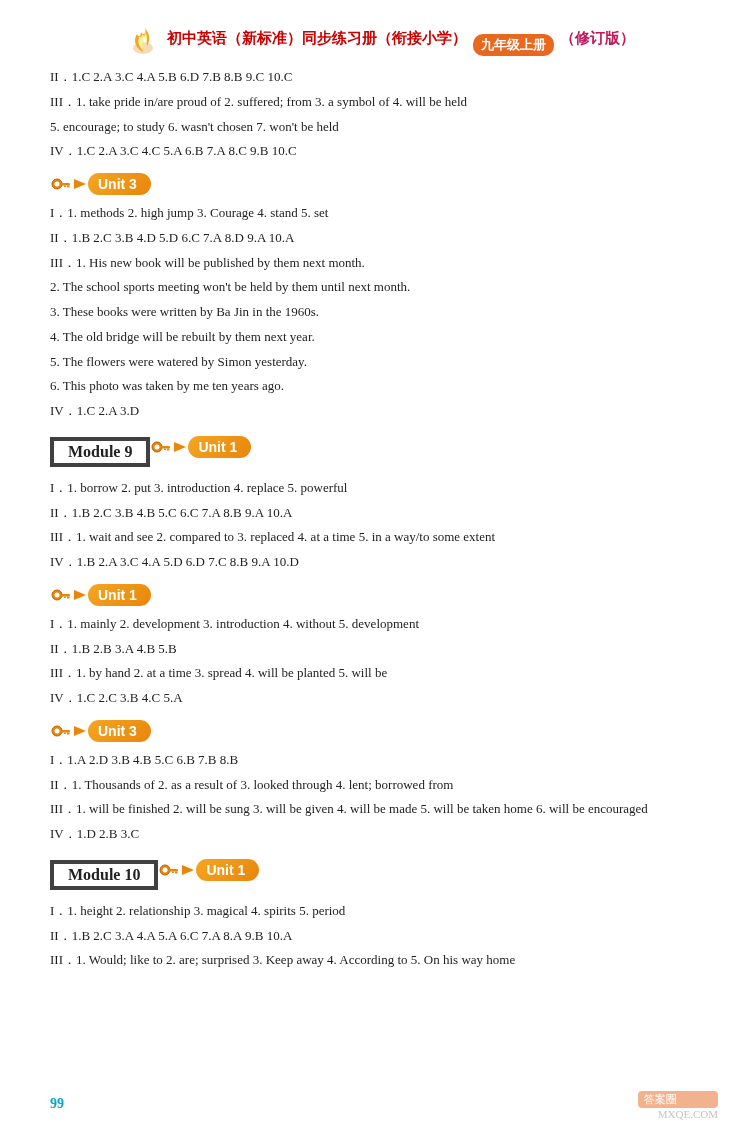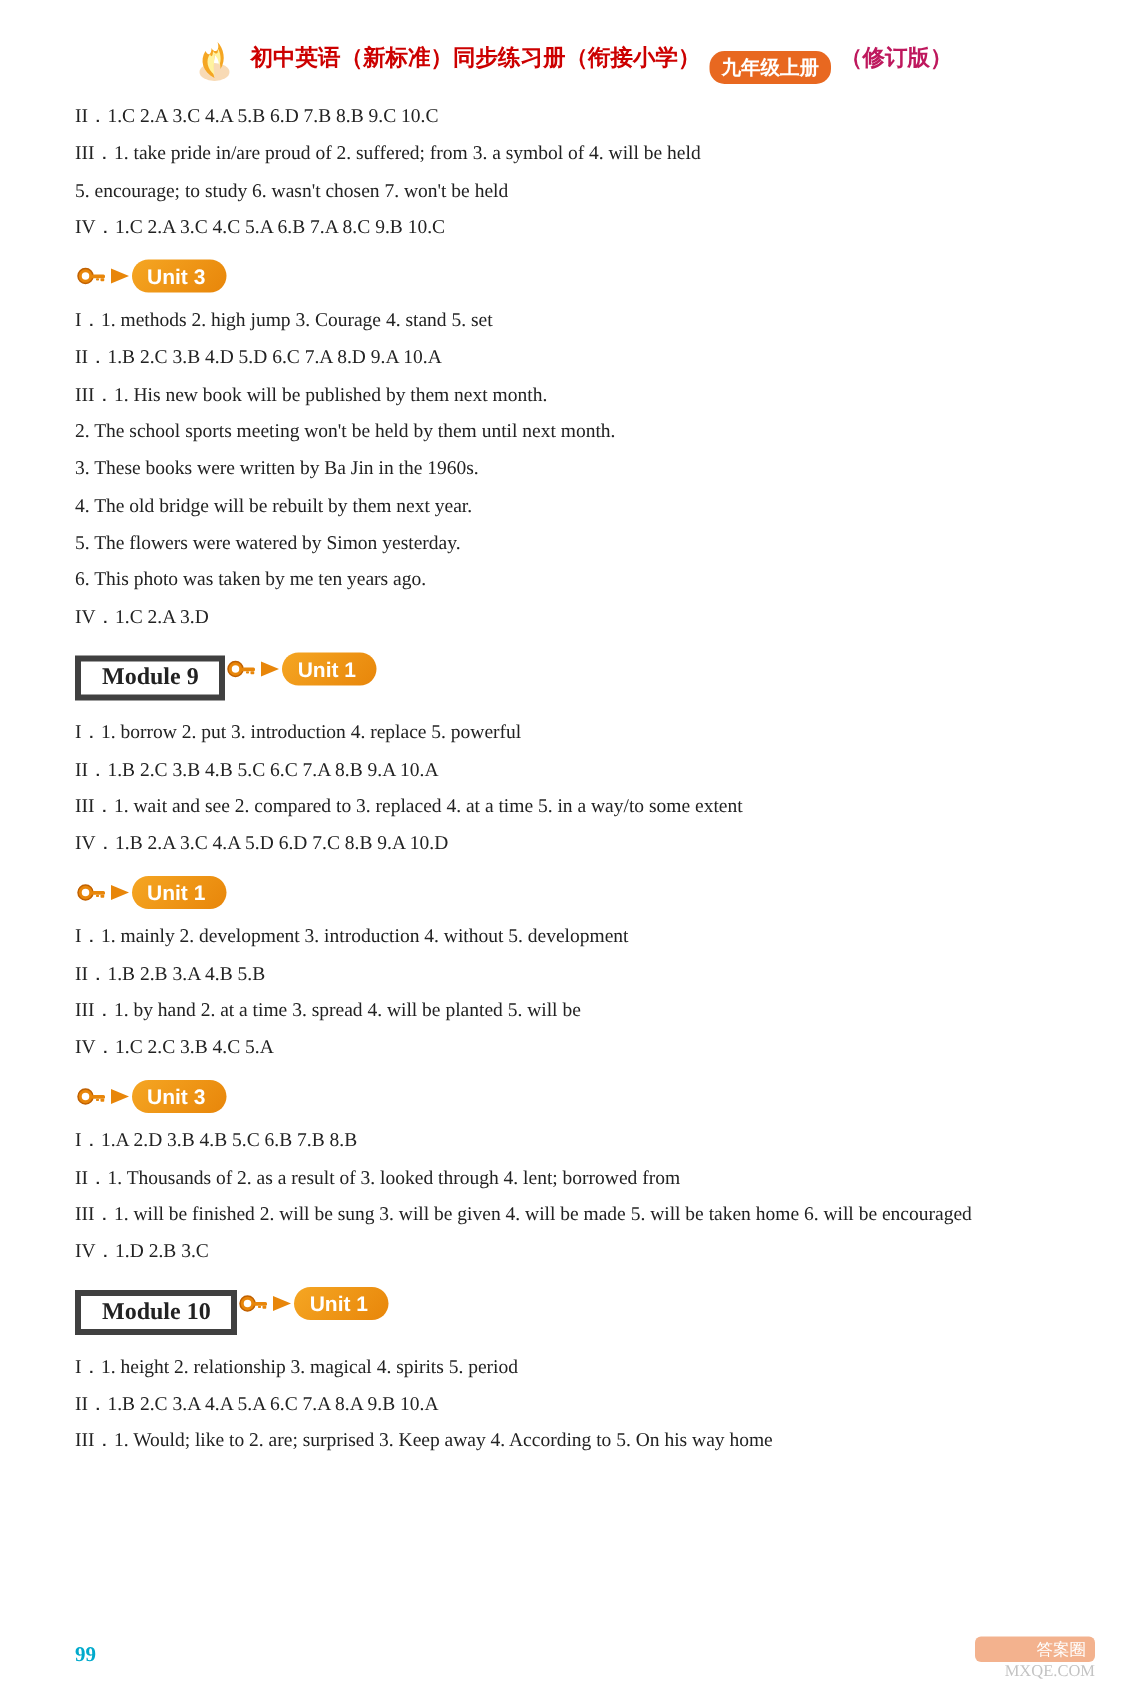--- a/index.html
+++ b/index.html
@@ -64,23 +64,23 @@
       bottom: 18px;
       left: 50px;
       color: #00aacc;
       font-size: 14px;
       font-weight: bold;
     }
 
     .watermark {
       position: absolute;
       bottom: 10px;
-      right: 20px;
+      right: 32px;
       opacity: 0.5;
-      text-align: right;
+      text-align: left;
     }
     .watermark-top {
       background: #e86820;
       color: #fff;
       font-size: 11px;
       padding: 1px 6px;
       border-radius: 4px;
     }
     .watermark-bottom {
       color: #888;

